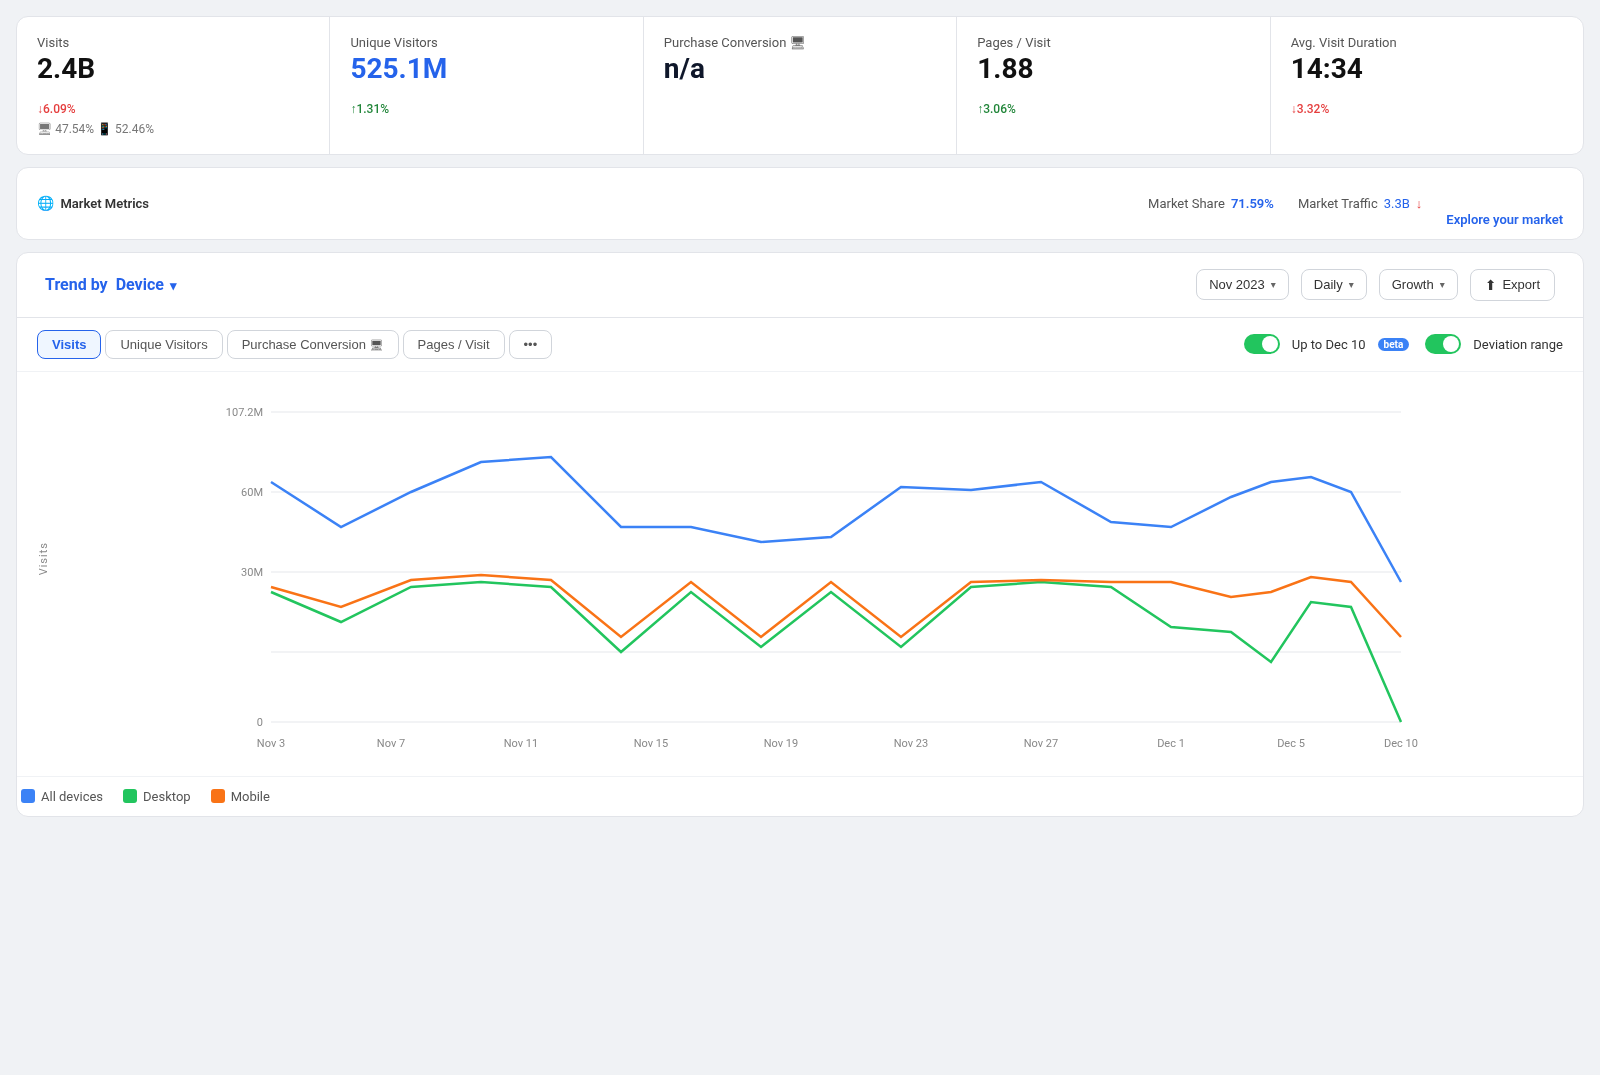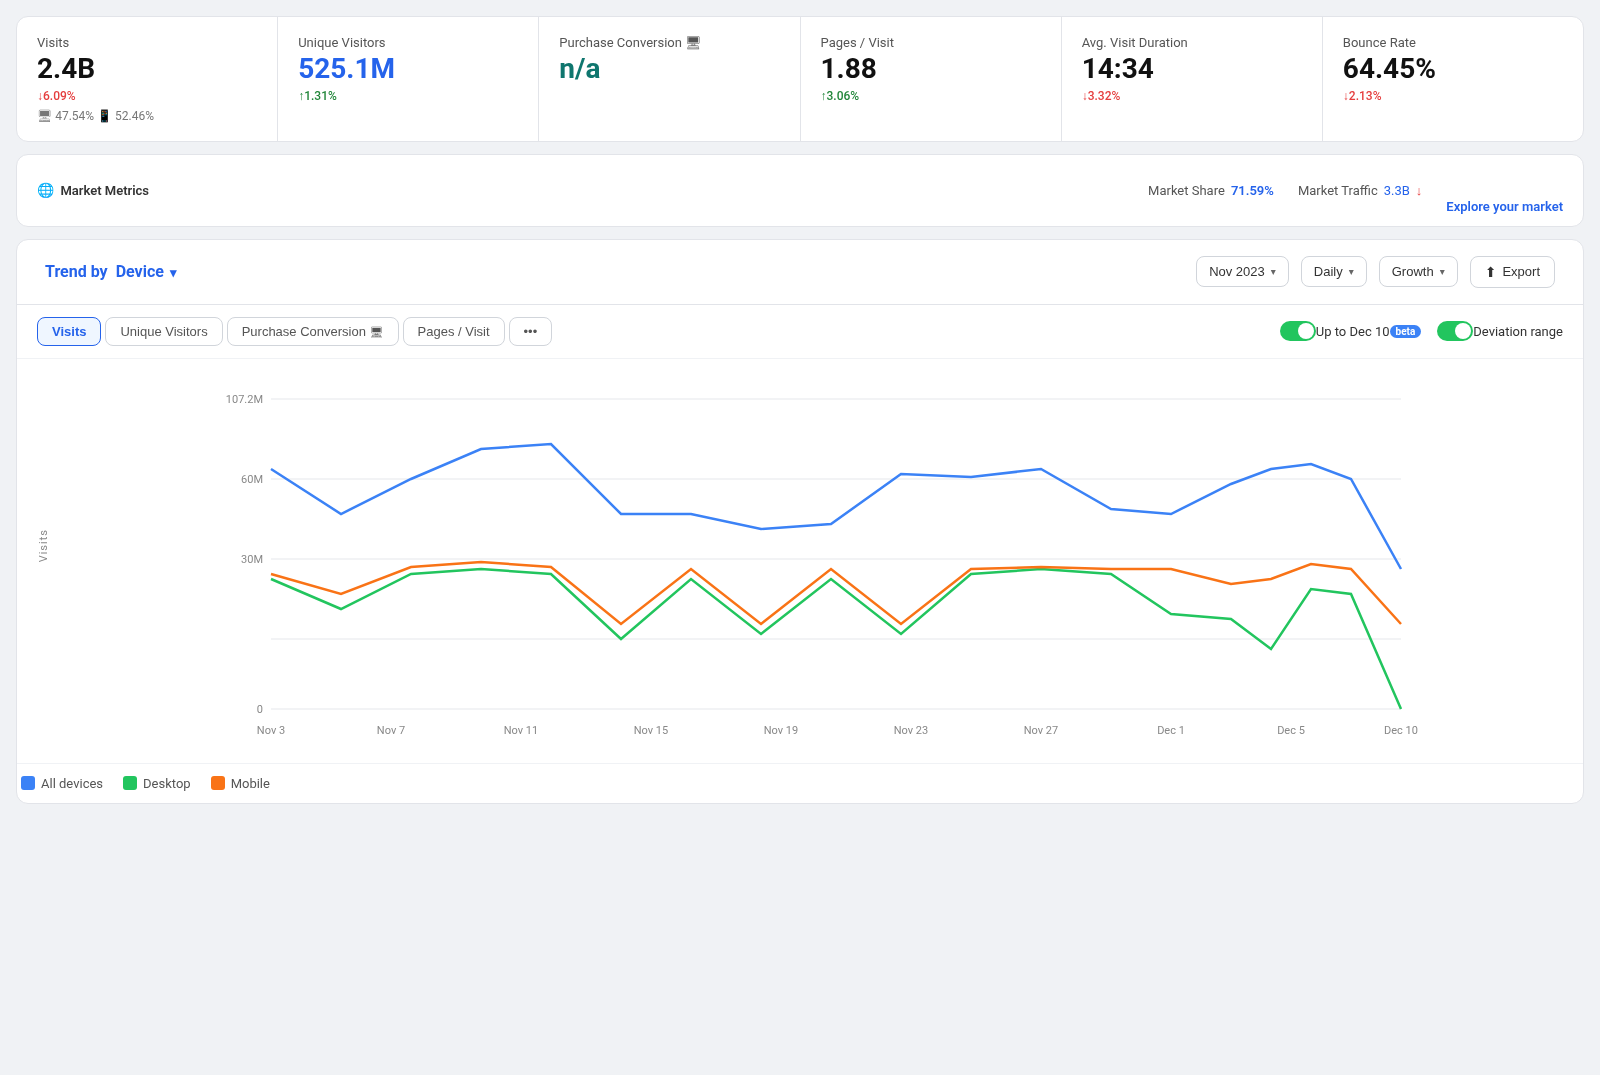--- a/index.html
+++ b/index.html
@@ -36,24 +36,24 @@
       align-items: center;
       gap: 6px;
     }
     .metric-value {
       font-size: 28px;
       font-weight: 700;
       color: #111;
       line-height: 1.1;
     }
     .metric-value.blue { color: #2563eb; }
-    .metric-value.gray { color: #0f766e; }
+    .metric-value.gray { color: #0f172a; }
     .metric-change {
       font-size: 12px;
-      margin-top: 4px;
+      margin-top: 17px;
       font-weight: 500;
     }
     .metric-change.down { color: #e53e3e; }
     .metric-change.up { color: #22863a; }
     .metric-devices {
       font-size: 12px;
       color: #777;
       margin-top: 6px;
       display: flex;
       gap: 10px;
@@ -163,21 +163,21 @@
     }
     .tab-spacer { flex: 1; }
     .toggle-group {
       display: flex;
       align-items: center;
       gap: 16px;
     }
     .toggle-item {
       display: flex;
       align-items: center;
-      gap: 0;
+      gap: 12px;
       font-size: 13px;
       color: #333;
       justify-content: flex-end;
     }
     .toggle-switch {
       width: 36px;
       height: 20px;
       background: #22c55e;
       border-radius: 10px;
       position: relative;
@@ -259,26 +259,20 @@
       <div class="metric-item">
     <div class="metric-label">Pages / Visit</div>
     <div class="metric-value">1.88</div>
     <div class="metric-change up">↑3.06%</div>
 
   </div>
       <div class="metric-item">
     <div class="metric-label">Avg. Visit Duration</div>
     <div class="metric-value">14:34</div>
     <div class="metric-change down">↓3.32%</div>
-
-  </div>
-      <div class="metric-item">
-    <div class="metric-label">Bounce Rate</div>
-    <div class="metric-value">64.45%</div>
-    <div class="metric-change down">↓2.13%</div>
 
   </div>
     </div>
 </div>
 
 <div class="card">
   <div class="market-bar">
     <span class="market-bar-label">
       <span class="globe-icon">🌐</span>
       <span>Market Metrics</span>

